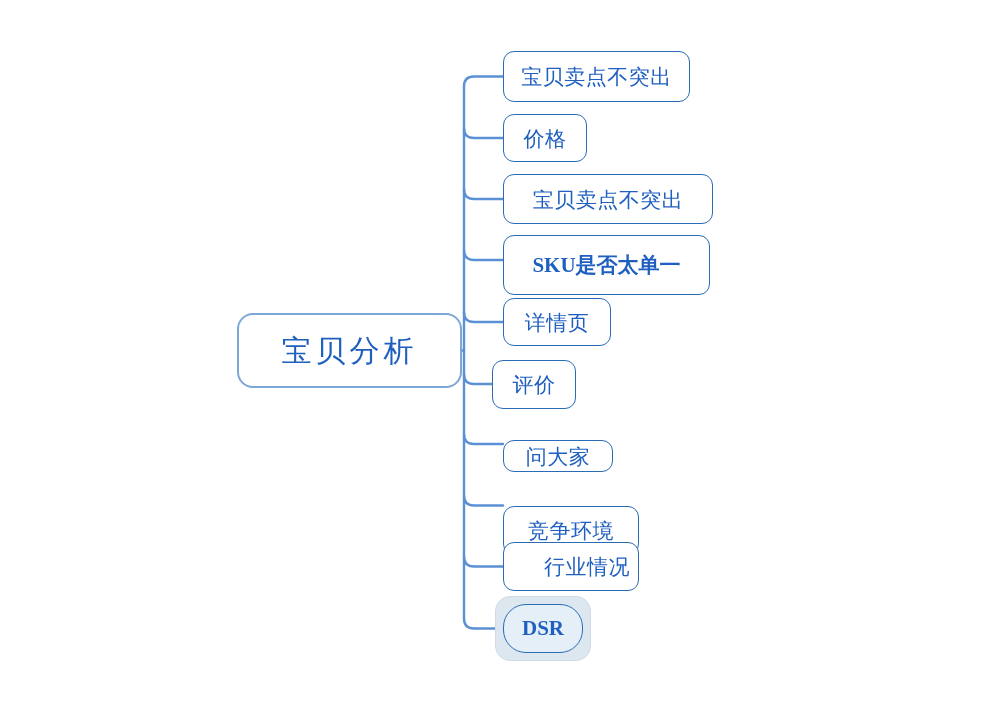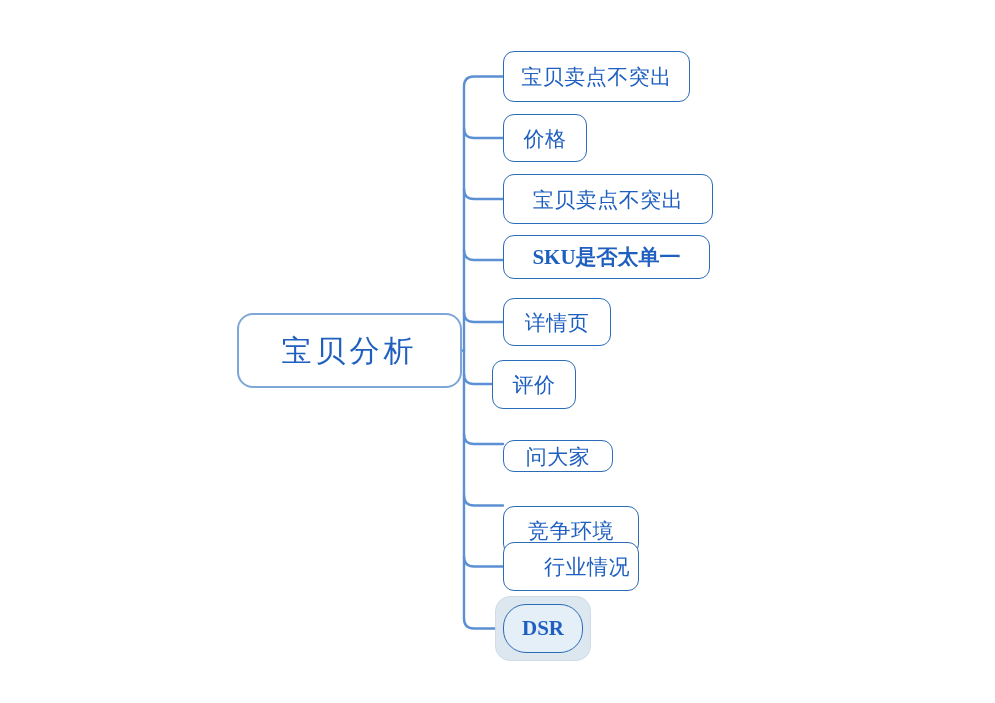--- a/index.html
+++ b/index.html
@@ -113,21 +113,21 @@
       </div>
       <div class="node node-child" style="left: 503px; top: 51px; width: 187px; height: 51px;">
         <span class="label">宝贝卖点不突出</span>
       </div>
       <div class="node node-child" style="left: 503px; top: 114px; width: 84px; height: 48px;">
         <span class="label">价格</span>
       </div>
       <div class="node node-child" style="left: 503px; top: 174px; width: 210px; height: 50px;">
         <span class="label">宝贝卖点不突出</span>
       </div>
-      <div class="node node-child serif-latin" style="left: 503px; top: 235px; width: 207px; height: 44px;">
+      <div class="node node-child serif-latin" style="left: 503px; top: 235px; width: 207px; height: 60px;">
         <span class="label">SKU是否太单一</span>
       </div>
       <div class="node node-child" style="left: 503px; top: 298px; width: 108px; height: 48px;">
         <span class="label">详情页</span>
       </div>
       <div class="node node-child" style="left: 492px; top: 360px; width: 84px; height: 49px; text-align: right;">
         <span class="label">评价</span>
       </div>
       <div class="node node-child" style="left: 503px; top: 420px; width: 110px; height: 32px; margin-top: 20px;">
         <span class="label">问大家</span>

